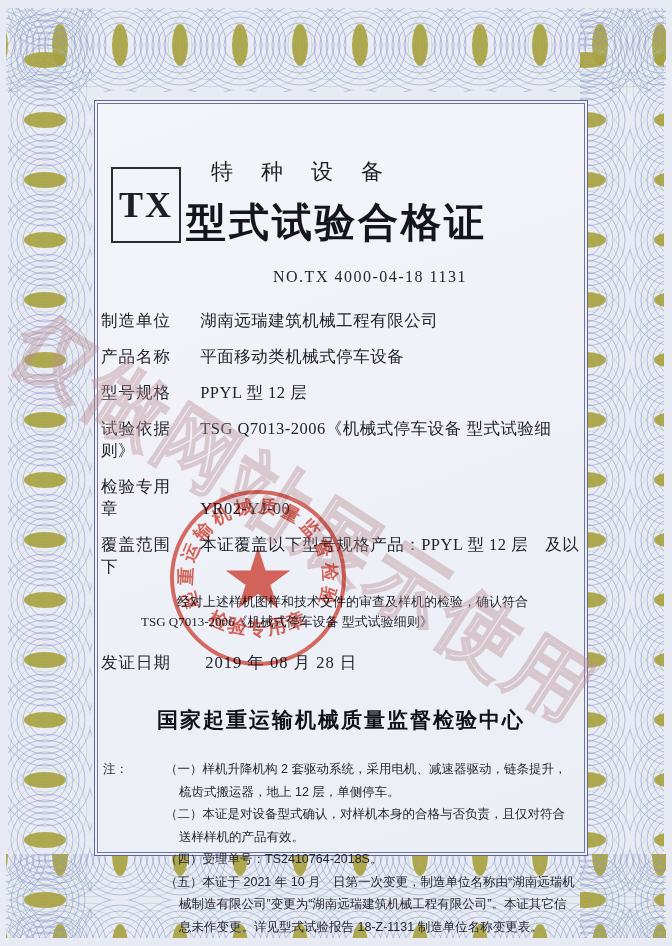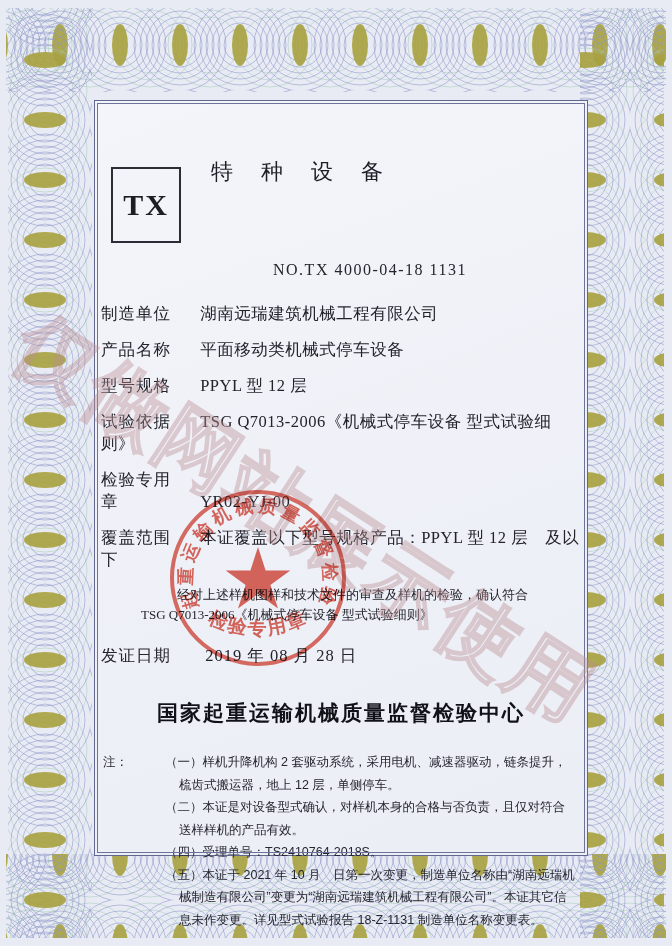--- a/index.html
+++ b/index.html
@@ -24,21 +24,21 @@
   .frame::after{
     content:"";position:absolute;inset:2px;border:1px solid #6d729a;pointer-events:none;
   }
 
   .header{display:flex;margin:56px 26px 0 16px;align-items:flex-start;}
   .tx-box{
     width:66px;height:72px;border:2px solid #2c2c36;flex:0 0 auto;
     display:flex;align-items:center;justify-content:center;margin-top:10px;
     background:transparent;
   }
-  .tx-box span{font-size:30px;font-weight:bold;letter-spacing:2px;color:#1d1d26;}
+  .tx-box span{font-size:36px;font-weight:bold;letter-spacing:2px;color:#1d1d26;}
   .titles{flex:1;text-align:left;}
   .title-top{font-size:22px;letter-spacing:28px;padding-left:30px;color:#1d1d26;}
   .title-main{font-size:40px;font-weight:bold;letter-spacing:3px;padding-left:5px;margin-top:8px;color:#15151d;}
 
   .cert-no{text-align:center;margin-top:18px;padding-left:58px;font-size:16px;letter-spacing:1.5px;color:#25252e;}
 
   .fields{margin:24px 6px 0 6px;}
   .field-row{margin-bottom:14px;font-size:16.5px;}
   .f-label{display:inline-block;width:70px;letter-spacing:1px;}
   .f-value{margin-left:25px;letter-spacing:0.5px;}
@@ -159,20 +159,21 @@
   </svg>
 
   <div class="frame">
 
     <div class="header">
       <div class="tx-box">
         <span>TX</span>
       </div>
       <div class="titles">
         <div class="title-top">特种设备</div>
+        <div class="title-main">型式试验合格证</div>
       </div>
     </div>
 
     <div class="cert-no">NO.TX 4000-04-18 1131</div>
 
     <div class="fields">
       <div class="field-row">
         <span class="f-label">制造单位</span>
         <span class="f-value">湖南远瑞建筑机械工程有限公司</span>
       </div>

